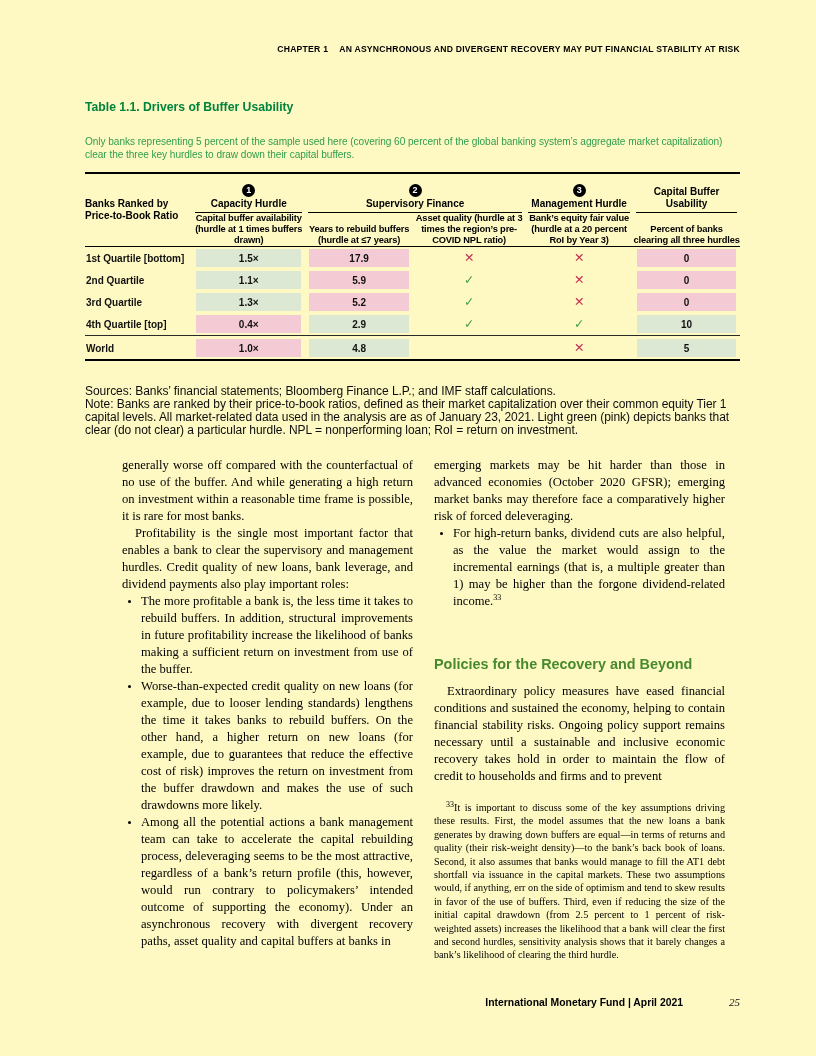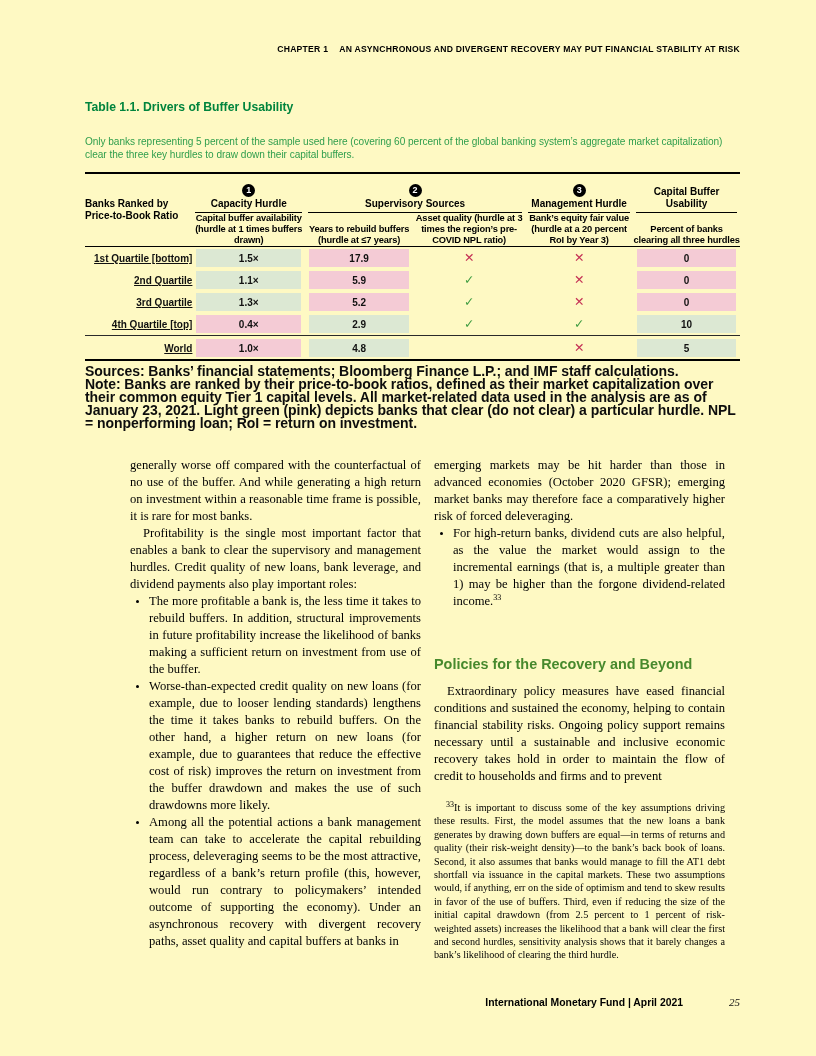--- a/index.html
+++ b/index.html
@@ -22,36 +22,36 @@
   .grp{margin:5px 3px 0;border-bottom:1.3px solid #000;padding-bottom:2px;text-align:center;}
   .grplabel{font-size:10px;line-height:12px;}
   .numcircle{display:inline-block;width:13px;height:13px;border-radius:50%;background:#000;color:#fff;
     font-size:9px;line-height:13px;font-weight:bold;text-align:center;margin-bottom:1px;}
   .rowheadlabel{text-align:left;vertical-align:middle;font-size:10px;line-height:12px;
     border-bottom:1.8px solid #000;padding:0 4px 2px 1px;}
   .subrow th{font-size:9.3px;line-height:11.3px;font-weight:bold;letter-spacing:-.15px;text-align:center;
     border-bottom:1.8px solid #000;padding:5px 5px 6px;}
 
   tbody td{height:20px;text-align:center;font-size:10px;font-weight:bold;vertical-align:middle;}
-  tbody td.rowlabel{text-align:right;padding-left:1px;text-decoration:underline;}
+  tbody td.rowlabel{text-align:left;padding-left:1px;}
   .pill{margin:2px 4px;padding:3.5px 0;}
   .bg-clear{background:var(--c-clear_bg);}
   .bg-fail{background:var(--c-fail_bg);}
   td.mark{font-weight:normal;font-size:12.5px;line-height:20px;}
   .mk-clear{color:var(--c-check_green);}
   .mk-fail{color:var(--c-cross_red);}
   tr.world td{border-top:1px solid #2a2a2a;padding-top:1px;}
   tbody tr:last-child td{border-bottom:2.5px solid #000;}
 
-  .tablenotes{margin-top:4px;font-size:14px;line-height:13px;color:#0d0d0d;letter-spacing:-.05px;font-weight:bold;}
+  .tablenotes{margin-top:24px;font-size:12px;line-height:13px;color:#0d0d0d;letter-spacing:-.05px;}
   .tablenotes p{margin:0;}
 
   
   .col{position:absolute;top:457px;width:291px;font-size:12.6px;line-height:17px;text-align:justify;color:#000;}
-  .col-left{left:130px;}
+  .col-left{left:122px;}
   .col-right{left:434px;}
   .col p{margin:0;}
   .col p.indent{text-indent:13px;}
   .col ul{margin:0;padding-left:19px;}
   .col ul li{margin:0;}
   .col ul li::marker{font-size:.8em;}
   .cont{margin-left:19px;}
   sup{font-size:8px;line-height:0;}
 
   .section-heading{margin:46px 0 10px;font-family:"Liberation Sans",sans-serif;
@@ -91,21 +91,21 @@
       </colgroup>
       <thead>
         <tr>
           <th rowspan="2" class="rowheadlabel">Banks Ranked by Price-to-Book Ratio</th>
           <th>
             <div class="grp"><span class="numcircle">1</span>
             <div class="grplabel">Capacity Hurdle</div></div>
           </th>
           <th colspan="2">
             <div class="grp"><span class="numcircle">2</span>
-            <div class="grplabel">Supervisory Sources</div></div>
+            <div class="grplabel">Supervisory Finance</div></div>
           </th>
           <th>
             <div class="grp"><span class="numcircle">3</span>
             <div class="grplabel">Management Hurdle</div></div>
           </th>
           <th>
             <div class="grp">
                 <div class="grplabel">Capital Buffer Usability</div>
               </div>
           </th>

